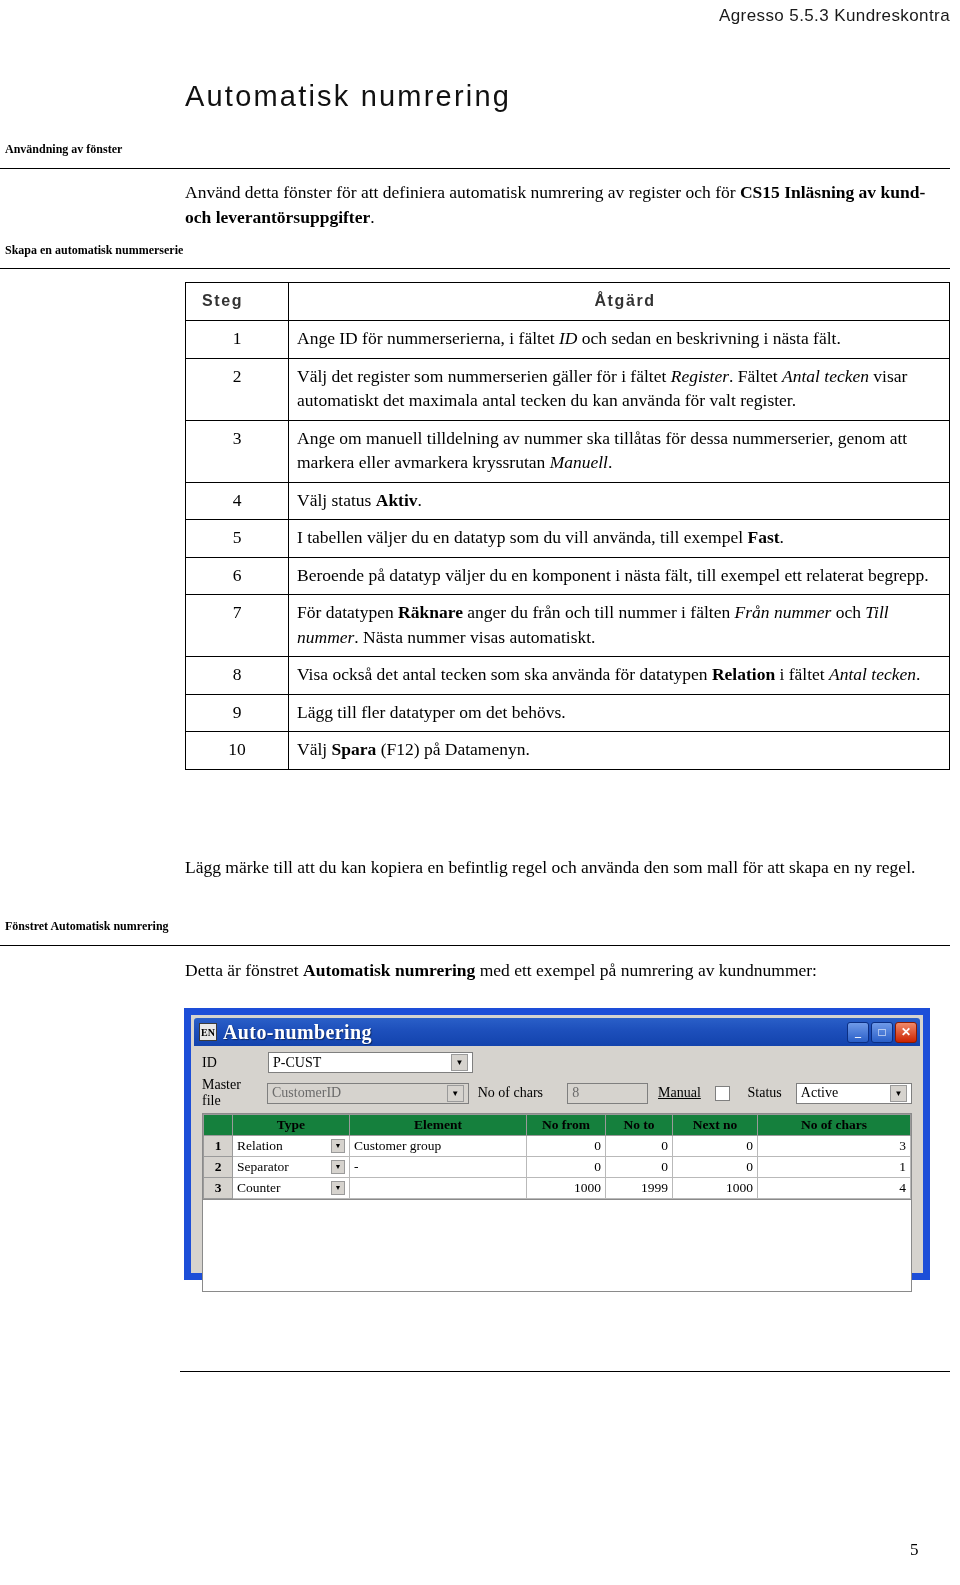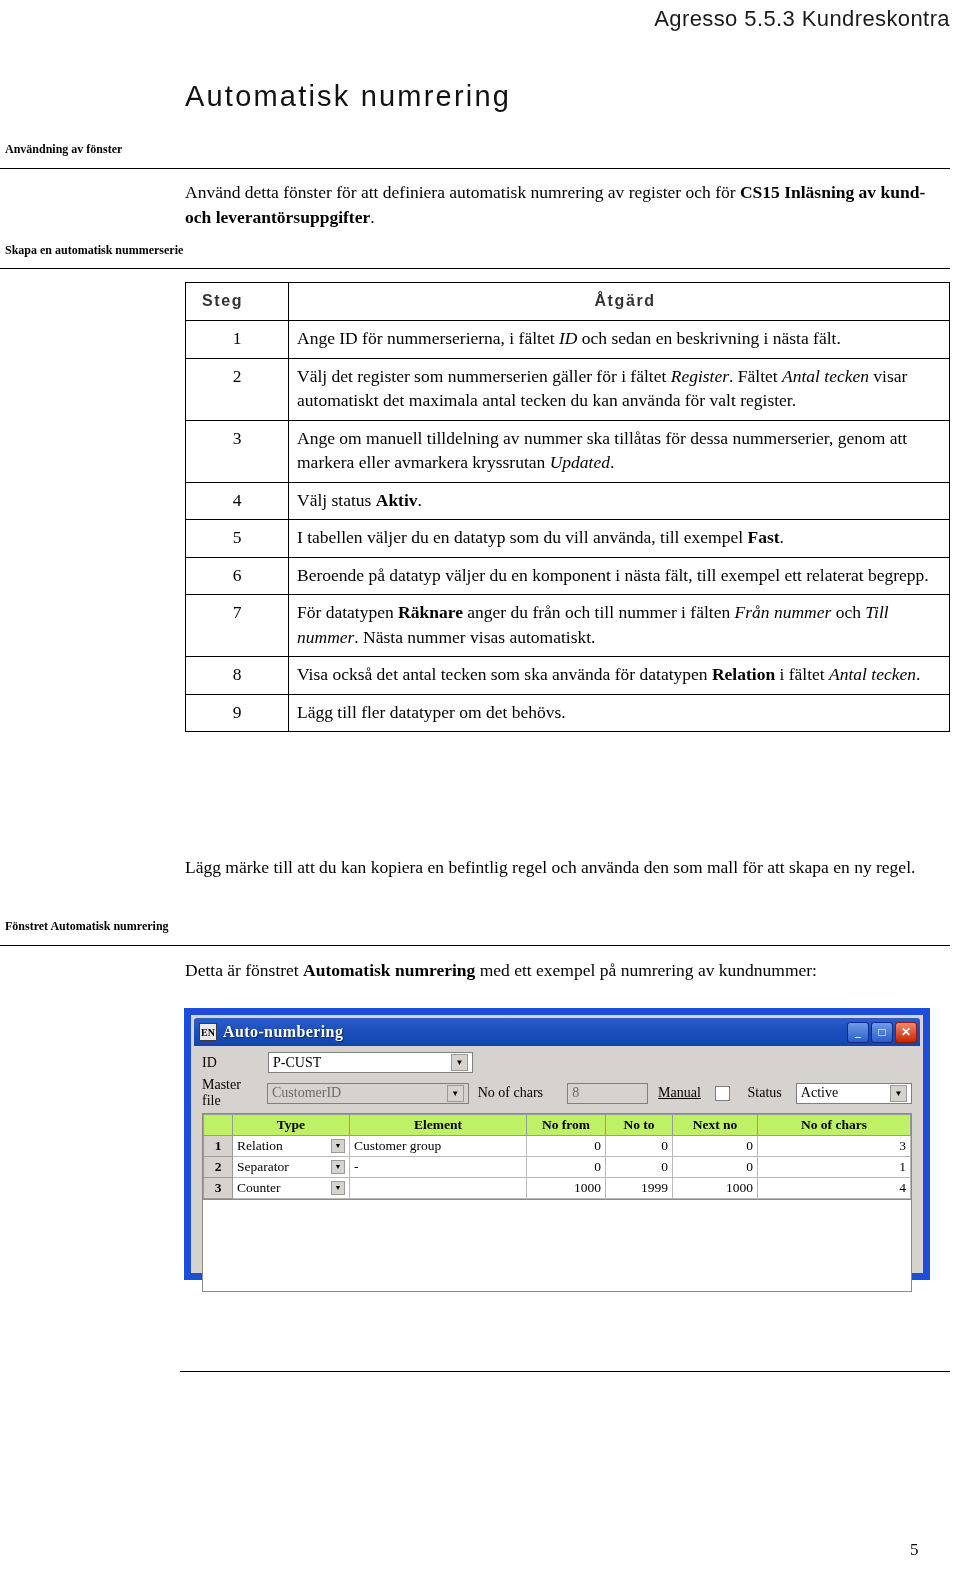--- a/index.html
+++ b/index.html
@@ -15,21 +15,21 @@
     position: relative;
     overflow: hidden;
   }
 
   
   .page-header {
     position: absolute;
     top: 6px;
     right: 10px;
     font-family: "Liberation Sans", sans-serif;
-    font-size: 22px;
+    font-size: 17px;
     color: #1a1a1a;
     letter-spacing: 0.4px;
   }
 
   
   .main-title {
     position: absolute;
     left: 185px;
     top: 80px;
     font-family: "Liberation Sans", sans-serif;
@@ -169,21 +169,21 @@
     font-size: 10px;
     font-weight: bold;
     display: flex;
     align-items: center;
     justify-content: center;
     margin-right: 6px;
     box-sizing: border-box;
   }
   .sc-title-text {
     color: #ffffff;
-    font-size: 16px;
+    font-size: 20px;
     font-weight: bold;
     letter-spacing: 0.4px;
     flex: 1;
     text-shadow: 1px 1px 1px rgba(0,0,0,0.45);
   }
   .sc-btn {
     width: 22px;
     height: 21px;
     margin-left: 2px;
     border: 1px solid #0b2e82;
@@ -263,21 +263,21 @@
     background: #ffffff;
     width: 100%;
     box-sizing: border-box;
   }
   .sc-grid table {
     border-collapse: collapse;
     width: 100%;
     font-size: 13.5px;
   }
   .sc-grid th {
-    background: #bef264;
+    background: #15803d;
     border: 1px solid #9a9a9a;
     font-weight: bold;
     font-size: 13.5px;
     padding: 2px 4px;
     color: #000;
     text-align: center;
   }
   .sc-grid td {
     border: 1px solid #b9b9b9;
     padding: 1px 4px;
@@ -374,21 +374,21 @@
       <tr>
         <td class="col-step">1</td>
         <td class="col-action">Ange ID för nummerserierna, i fältet <i>ID</i> och sedan en beskrivning i nästa fält.</td>
       </tr>
       <tr>
         <td class="col-step">2</td>
         <td class="col-action">Välj det register som nummerserien gäller för i fältet <i>Register</i>. Fältet <i>Antal tecken</i> visar automatiskt det maximala antal tecken du kan använda för valt register.</td>
       </tr>
       <tr>
         <td class="col-step">3</td>
-        <td class="col-action">Ange om manuell tilldelning av nummer ska tillåtas för dessa nummerserier, genom att markera eller avmarkera kryssrutan <i>Updated</i>.</td>
+        <td class="col-action">Ange om manuell tilldelning av nummer ska tillåtas för dessa nummerserier, genom att markera eller avmarkera kryssrutan <i>Manuell</i>.</td>
       </tr>
       <tr>
         <td class="col-step">4</td>
         <td class="col-action">Välj status <b>Aktiv</b>.</td>
       </tr>
       <tr>
         <td class="col-step">5</td>
         <td class="col-action">I tabellen väljer du en datatyp som du vill använda, till exempel <b>Fast</b>.</td>
       </tr>
       <tr>
@@ -399,20 +399,24 @@
         <td class="col-step">7</td>
         <td class="col-action">För datatypen <b>Räknare</b> anger du från och till nummer i fälten <i>Från nummer</i> och <i>Till nummer</i>. Nästa nummer visas automatiskt.</td>
       </tr>
       <tr>
         <td class="col-step">8</td>
         <td class="col-action">Visa också det antal tecken som ska använda för datatypen <b>Relation</b> i fältet <i>Antal tecken</i>.</td>
       </tr>
       <tr>
         <td class="col-step">9</td>
         <td class="col-action">Lägg till fler datatyper om det behövs.</td>
+      </tr>
+      <tr>
+        <td class="col-step">10</td>
+        <td class="col-action">Välj <b>Spara</b> (F12) på Datamenyn.</td>
       </tr>
     </tbody>
 </table>
 
 <div class="para" id="note-para">Lägg märke till att du kan kopiera en befintlig regel och använda den som mall för att skapa en ny regel.</div>
 
 <div class="para" id="window-para">
   <span>Detta är fönstret </span><b>Automatisk numrering</b><span> med ett exempel på numrering av kundnummer:</span>
 </div>
 

